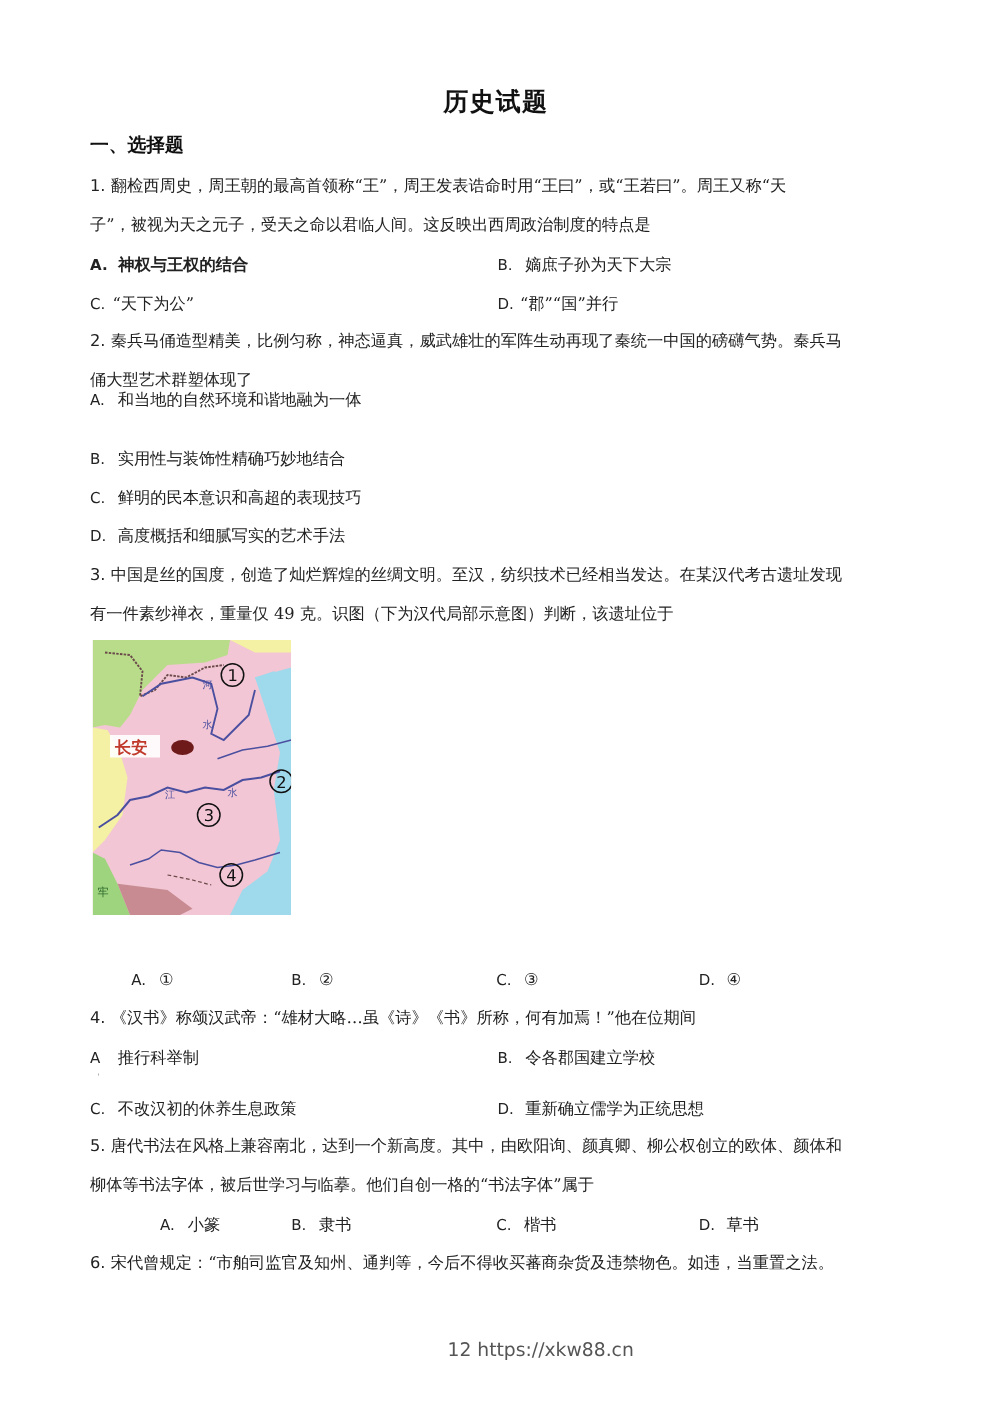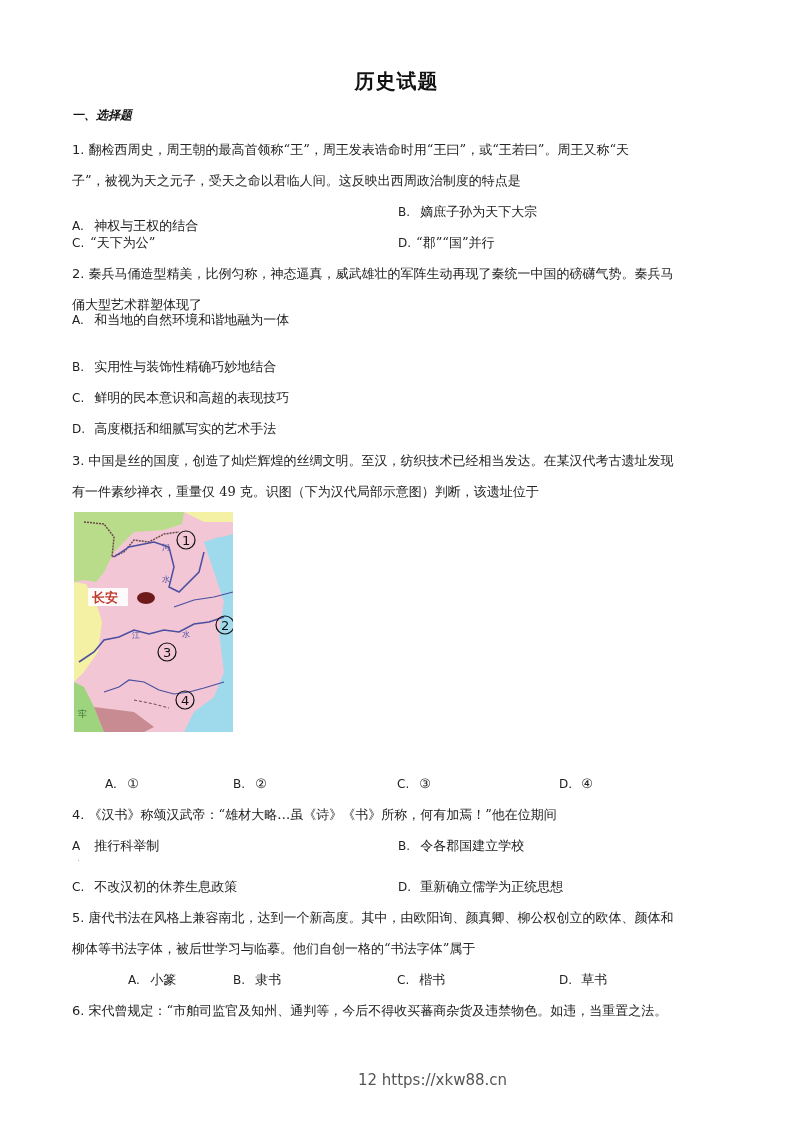--- a/index.html
+++ b/index.html
@@ -2,41 +2,41 @@
 <html><head>
 <meta charset="utf-8">
 <style>
   html, body { margin: 0; padding: 0; background: #ffffff; }
   body { width: 793px; height: 1122px; position: relative; overflow: hidden;
          font-family: "DejaVu Serif", "Liberation Serif", serif; color: #1a1a1a; }
   .page { position: absolute; left: 0; top: 0; width: 793px; height: 1122px; }
   .title { position: absolute; top: 68px; left: 0; width: 793px; text-align: center;
            font-family: "DejaVu Sans", sans-serif; font-weight: bold; font-size: 20px; letter-spacing: 1px; color: #111; }
   .section { position: absolute; left: 72px; top: 107px; font-family: "DejaVu Sans", sans-serif;
-             font-weight: bold; font-size: 12px; color: #111; font-style: italic; }
+             font-weight: bold; font-size: 15px; color: #111; }
   .line { position: absolute; left: 72px; font-size: 13px; line-height: 18px; white-space: nowrap; color: #222; }
   .num { font-family: "DejaVu Sans", sans-serif; }
   .opt { position: absolute; font-size: 13px; line-height: 18px; white-space: nowrap; color: #222; }
   .opt .lbl { display: inline-block; min-width: 18px; font-family: "DejaVu Sans", sans-serif; font-size: 12px; }
   .map { position: absolute; left: 74px; top: 512px; width: 159px; height: 220px; overflow: hidden; }
   .footer { position: absolute; top: 1071px; left: 0; width: 793px; text-align: center;
             font-family: "DejaVu Sans", sans-serif; font-size: 15px; color: #555; padding-left: 36px; }
   .tiny-mark { position: absolute; left: 78px; top: 858px; font-size: 6px; color: #777; }
 </style>
 </head>
 <body>
 
 <div class="page">
 
   <div class="title">历史试题</div>
   <div class="section">一、选择题</div>
 
   <div class="line" style="top:141px;"><span class="num">1.</span> <span>翻检西周史，周王朝的最高首领称“王”，周王发表诰命时用“王曰”，或“王若曰”。周王又称“天</span></div>
   <div class="line" style="top:172px;">子”，被视为天之元子，受天之命以君临人间。这反映出西周政治制度的特点是</div>
-  <div class="opt" style="left:72px; top:217px;"><span class="lbl">A.</span> <span>神权与王权的结合</span></div>
+  <div class="opt" style="left:72px; top:203px;font-weight:bold;"><span class="lbl">A.</span> <span>神权与王权的结合</span></div>
   <div class="opt" style="left:398px; top:203px;"><span class="lbl">B.</span> <span>嫡庶子孙为天下大宗</span></div>
   <div class="opt" style="left:72px; top:234px;"><span class="lbl">C.</span><span>“天下为公”</span></div>
   <div class="opt" style="left:398px; top:234px;"><span class="lbl">D.</span><span>“郡”“国”并行</span></div>
 
   <div class="line" style="top:265px;"><span class="num">2.</span> <span>秦兵马俑造型精美，比例匀称，神态逼真，威武雄壮的军阵生动再现了秦统一中国的磅礴气势。秦兵马</span></div>
   <div class="line" style="top:296px;">俑大型艺术群塑体现了</div>
   <div class="opt" style="left:72px; top:311px;"><span class="lbl">A.</span> <span>和当地的自然环境和谐地融为一体</span></div>
   <div class="opt" style="left:72px; top:358px;"><span class="lbl">B.</span> <span>实用性与装饰性精确巧妙地结合</span></div>
   <div class="opt" style="left:72px; top:420px;"><span class="lbl">D.</span> <span>高度概括和细腻写实的艺术手法</span></div>
   <div class="opt" style="left:72px; top:389px;"><span class="lbl">C.</span> <span>鲜明的民本意识和高超的表现技巧</span></div>

